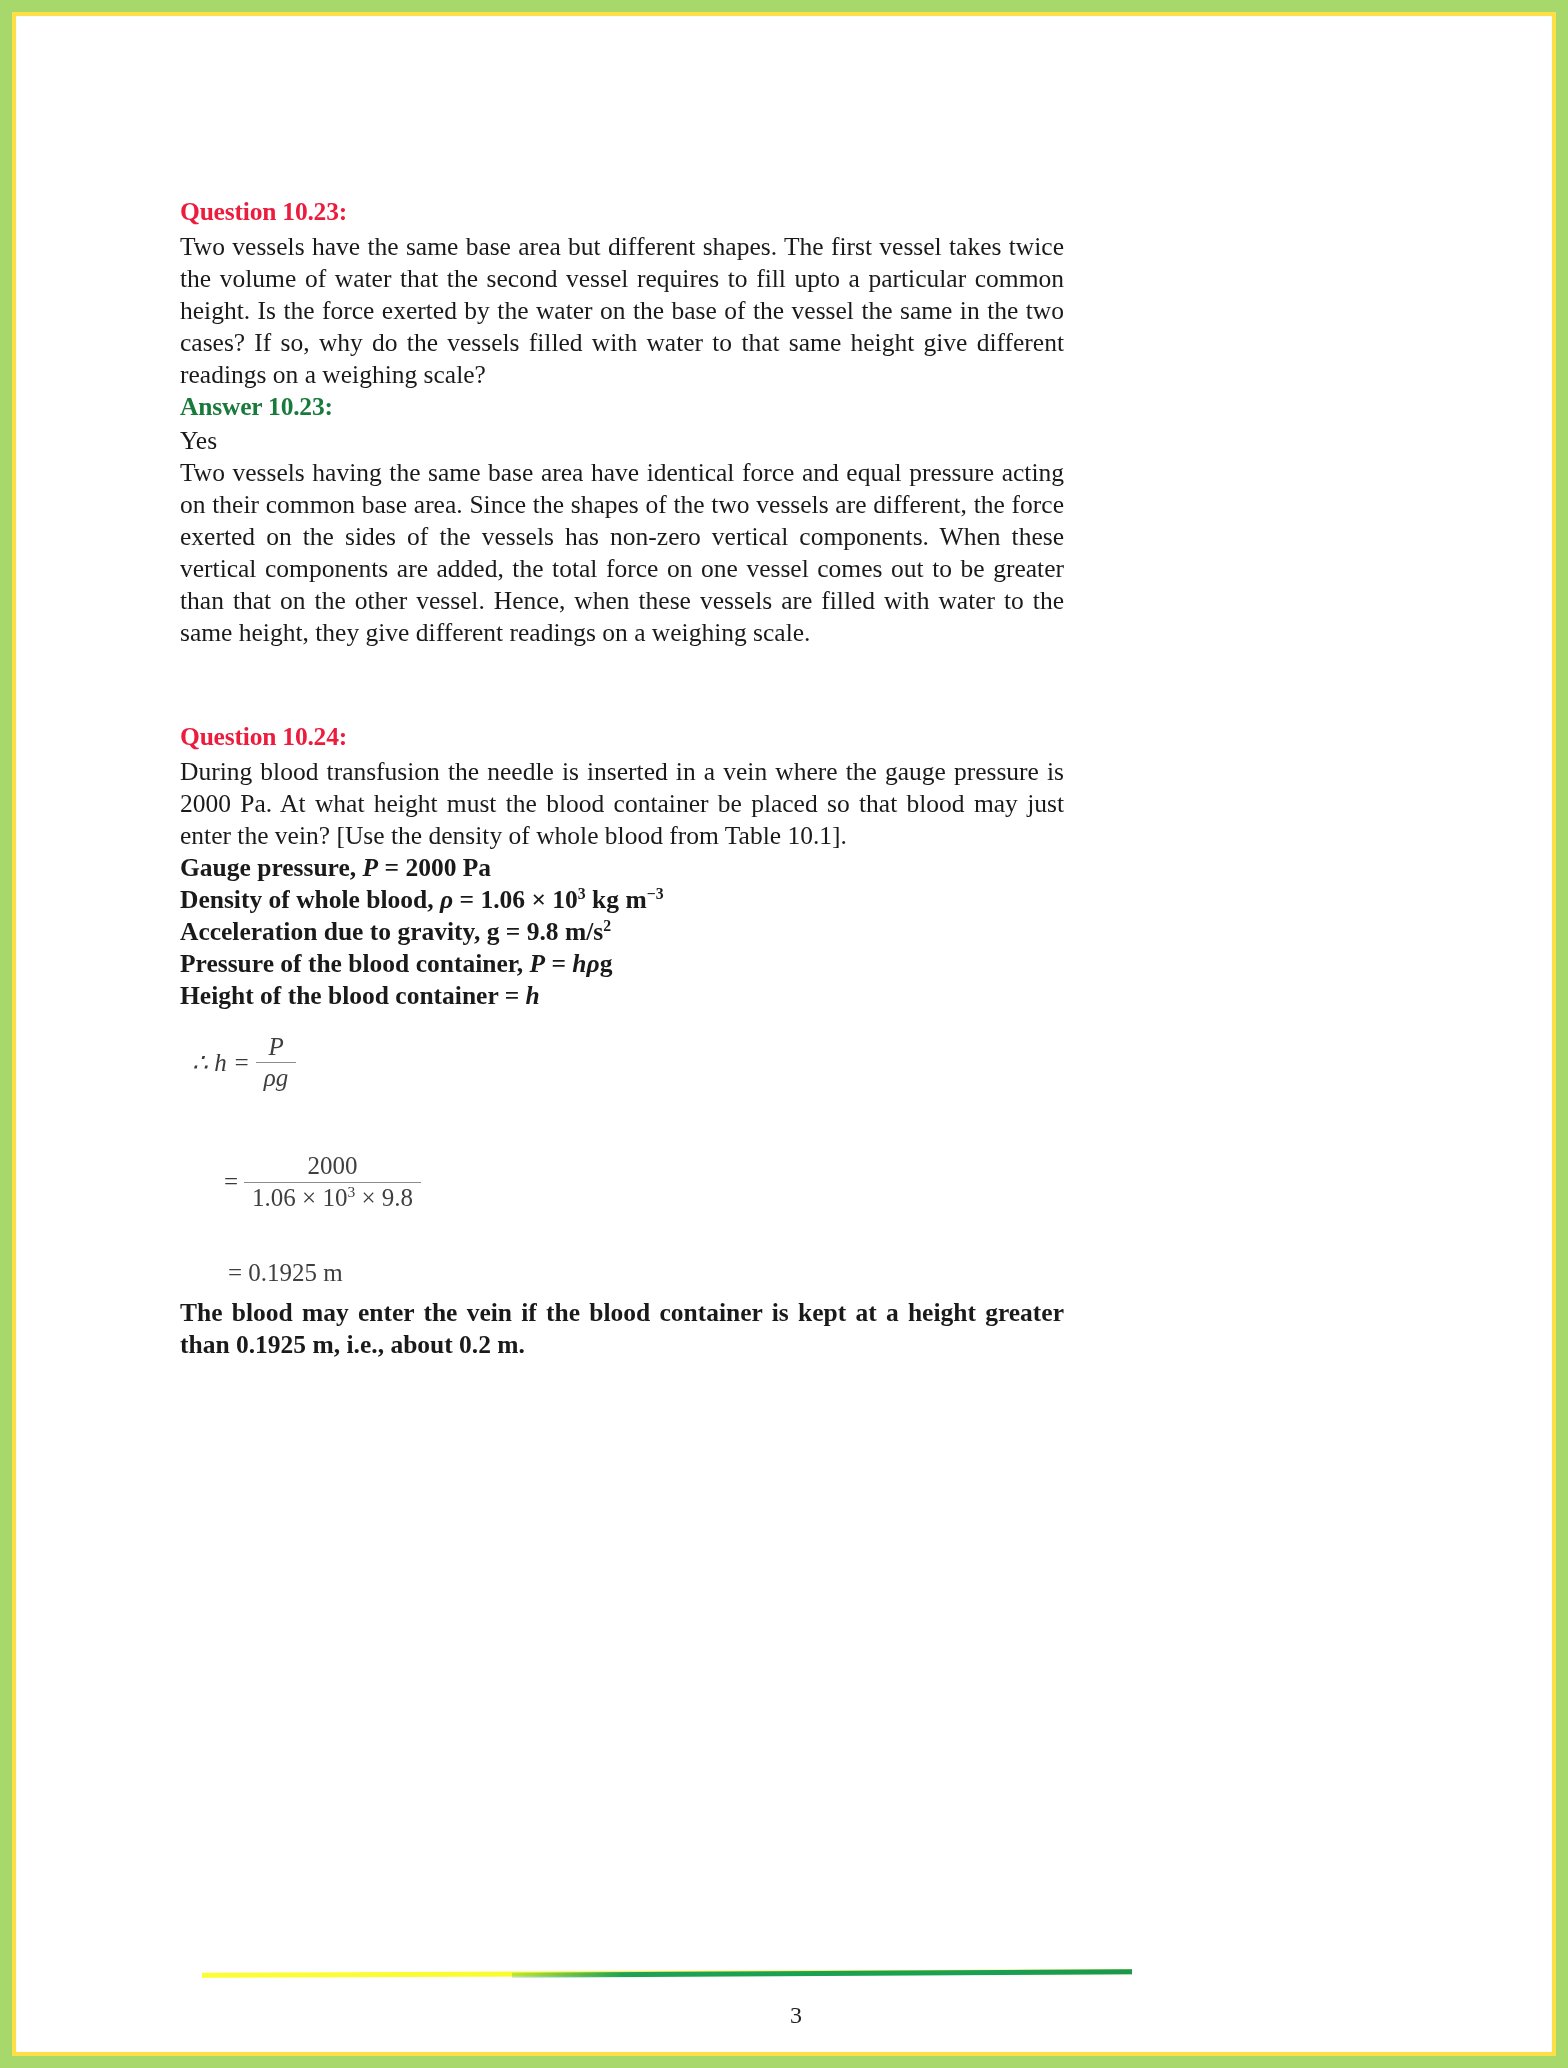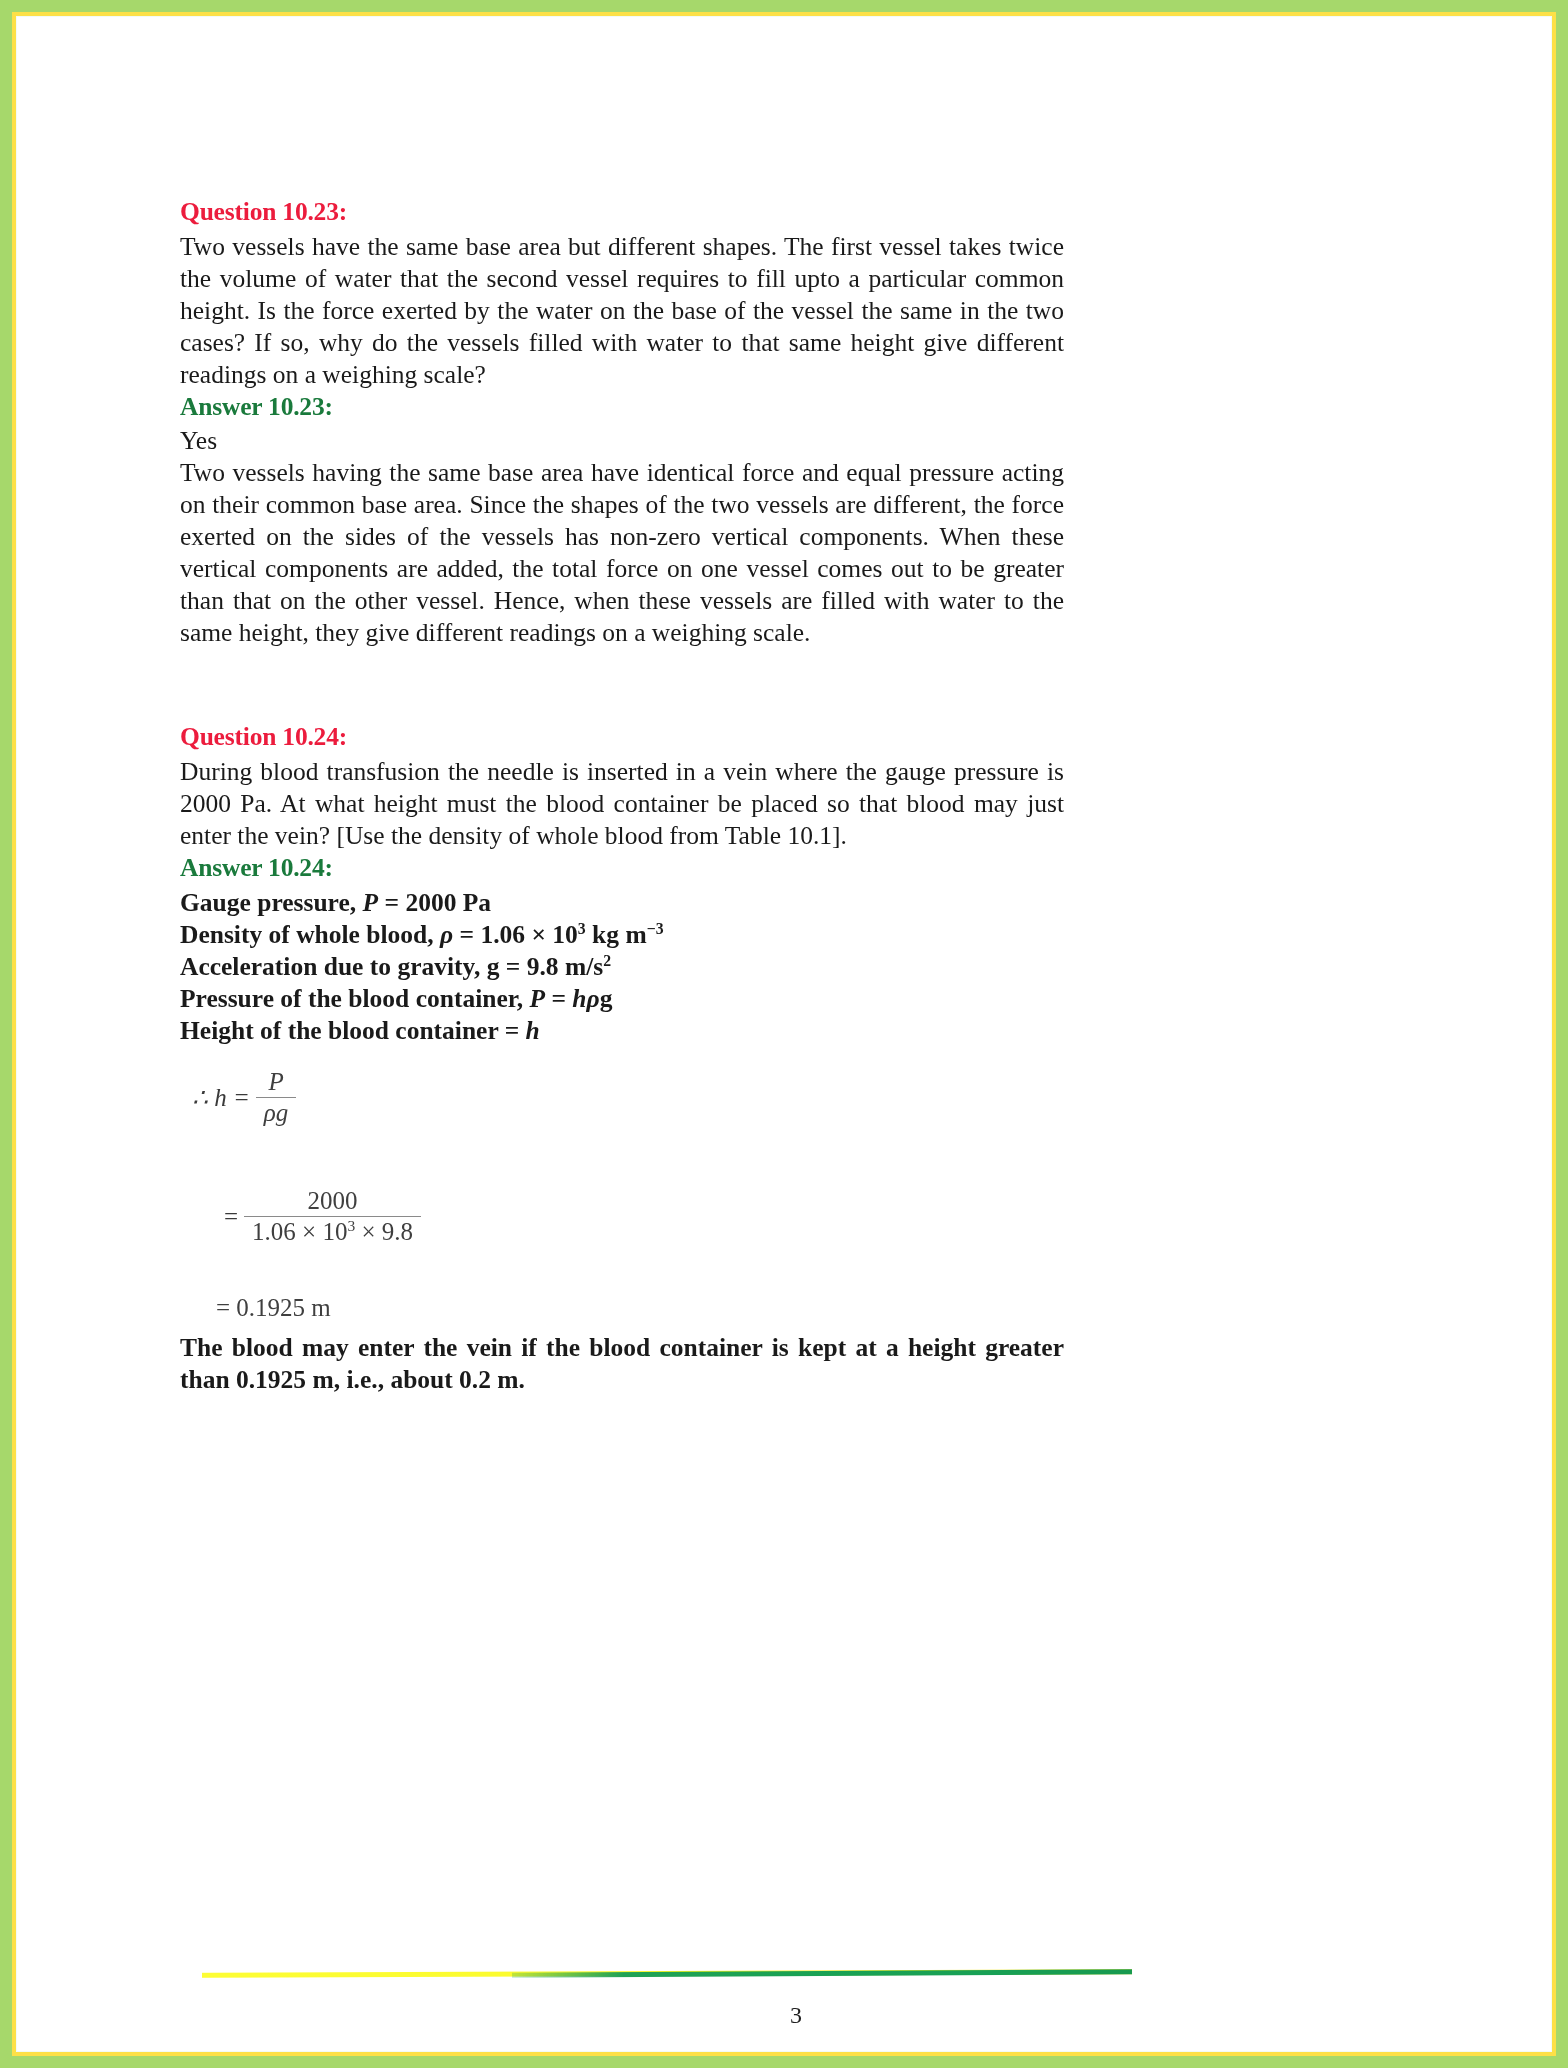--- a/index.html
+++ b/index.html
@@ -110,21 +110,21 @@
   }
   .frac .den {
     border-top: 1.6px solid #8a8a8a;
     padding: 2px 8px 0 8px;
     white-space: nowrap;
   }
   .italic-serif { font-style: italic; font-family: "Liberation Serif", serif; }
 
   .eq1 { margin-left: 12px; margin-top: 22px; color: #3f3f3f; }
   .eq2 { margin-left: 44px; margin-top: 62px; color: #3f3f3f; }
-  .eq3 { margin-left: 36px; margin-top: 48px; color: #3f3f3f; font-size: 25px; }
+  .eq3 { margin-left: 48px; margin-top: 48px; color: #3f3f3f; font-size: 25px; }
 
   
   #footer-rule {
     position: absolute;
     left: 190px;
     top: 1956px;
     width: 930px;
     height: 10px;
   }
   #footer-rule .band-yellow {
@@ -166,21 +166,20 @@
 
     <div class="a-head">Answer 10.23:</div>
     <p class="body ragged">Yes</p>
     <p class="body">Two vessels having the same base area have identical force and equal pressure acting on their common base area. Since the shapes of the two vessels are different, the force exerted on the sides of the vessels has non-zero vertical components. When these vertical components are added, the total force on one vessel comes out to be greater than that on the other vessel. Hence, when these vessels are filled with water to the same height, they give different readings on a weighing scale.</p>
 
     <div class="gap-lg"></div>
 
     <div class="q-head">Question 10.24:</div>
     <p class="body">During blood transfusion the needle is inserted in a vein where the gauge pressure is 2000 Pa. At what height must the blood container be placed so that blood may just enter the vein? [Use the density of whole blood from Table 10.1].</p>
 
-    <div class="a-head">Answer 10.24:</div>
 
     <div class="line">
       <span>Gauge pressure, </span><i class="var">P</i><span> = 2000 Pa</span>
     </div>
 
     <div class="line">
       <span>Density of whole blood, </span><i class="var italic-serif">ρ</i><span> = 1.06 × 10</span><sup class="sup">3</sup><span> kg m</span><sup class="sup">−3</sup>
     </div>
 
     <div class="line">

